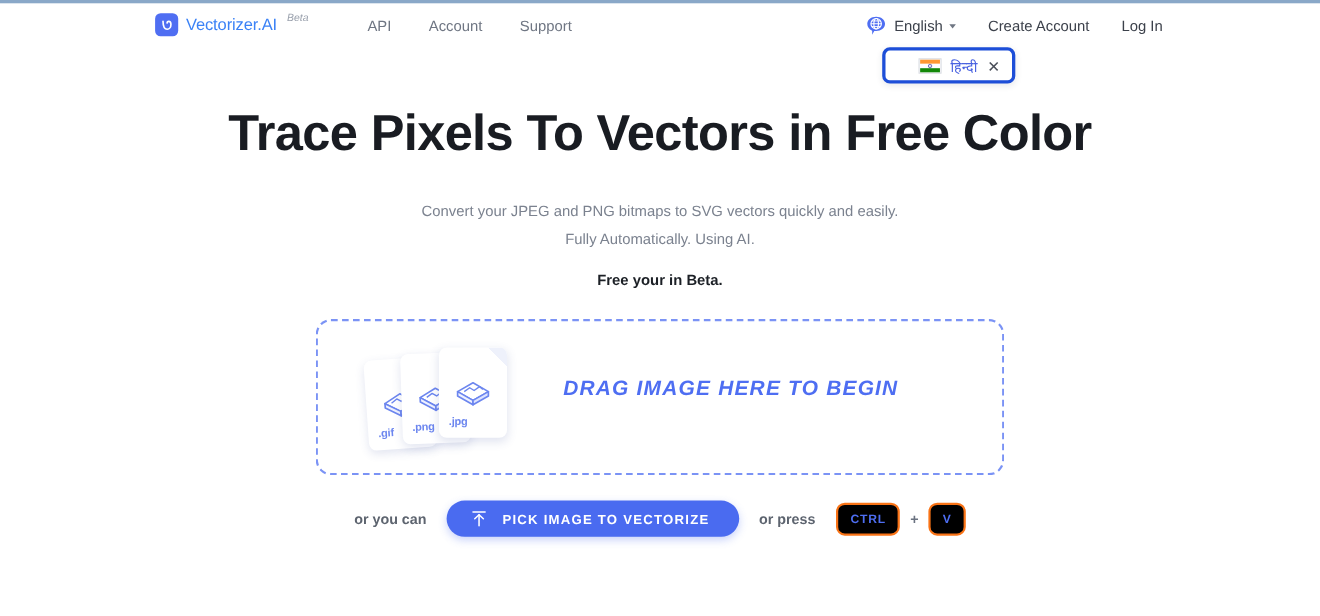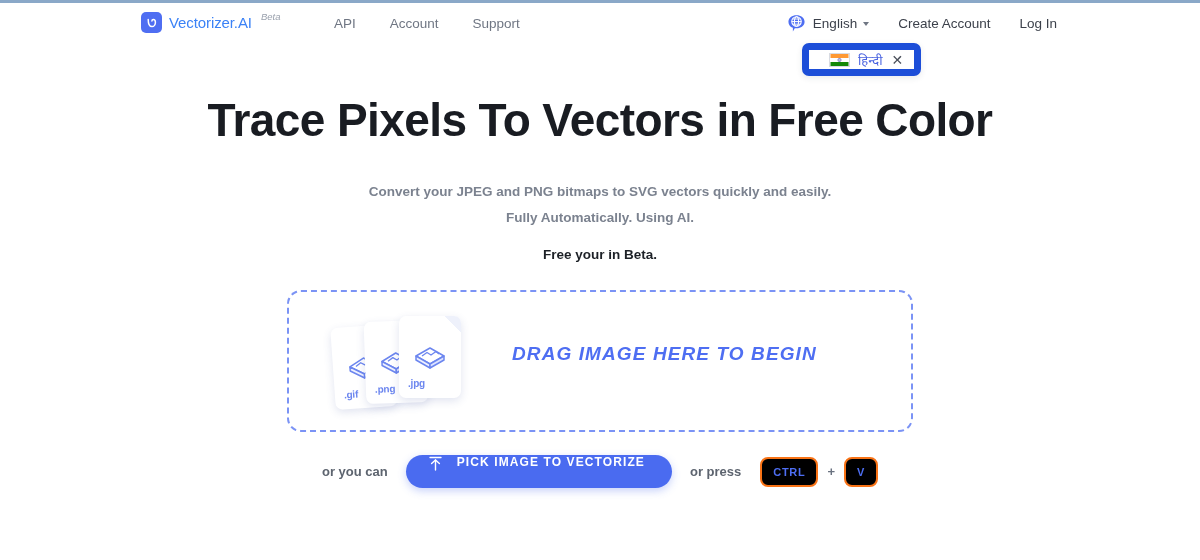--- a/index.html
+++ b/index.html
@@ -115,23 +115,23 @@
 
   
   .lang-popup {
     position: absolute;
     left: 802px;
     top: 40px;
     height: 33px;
     display: flex;
     align-items: center;
     gap: 8px;
-    padding: 0 11px 0 20px;
+    padding: 0 11px 0 30px;
     background: #ffffff;
-    border: 7px solid #1d4ed8;
+    border: 3px solid #1d4ed8;
     border-radius: 7px;
     box-shadow: 0 2px 6px rgba(40,50,70,0.10);
   }
   .flag-in {
     width: 21px;
     height: 14px;
     flex: none;
     border: 1px solid #d8dbe2;
     display: block;
   }
@@ -164,21 +164,20 @@
 
   .hero-sub {
     position: absolute;
     top: 176px;
     left: 0;
     width: 1200px;
     text-align: center;
     font-size: 13.5px;
     color: #7b828f;
     line-height: 26px;
-    font-weight: bold;
   }
   .hero-sub div + div { margin-top: 0; }
 
   .hero-free {
     position: absolute;
     top: 244px;
     left: 0;
     width: 1200px;
     text-align: center;
     font-size: 13.5px;
@@ -264,21 +263,21 @@
     gap: 0;
   }
   .or-text {
     font-size: 13px;
     font-weight: bold;
     color: #5d646f;
     white-space: nowrap;
   }
   .pick-btn {
     display: flex;
-    align-items: flex-start;
+    align-items: center;
     gap: 13px;
     height: 33px;
     padding: 0 27px 0 21px;
     margin: 0 18px;
     border: none;
     border-radius: 18px;
     background: #4a6bf0;
     color: #ffffff;
     font-family: "Liberation Sans", sans-serif;
     font-size: 12px;

